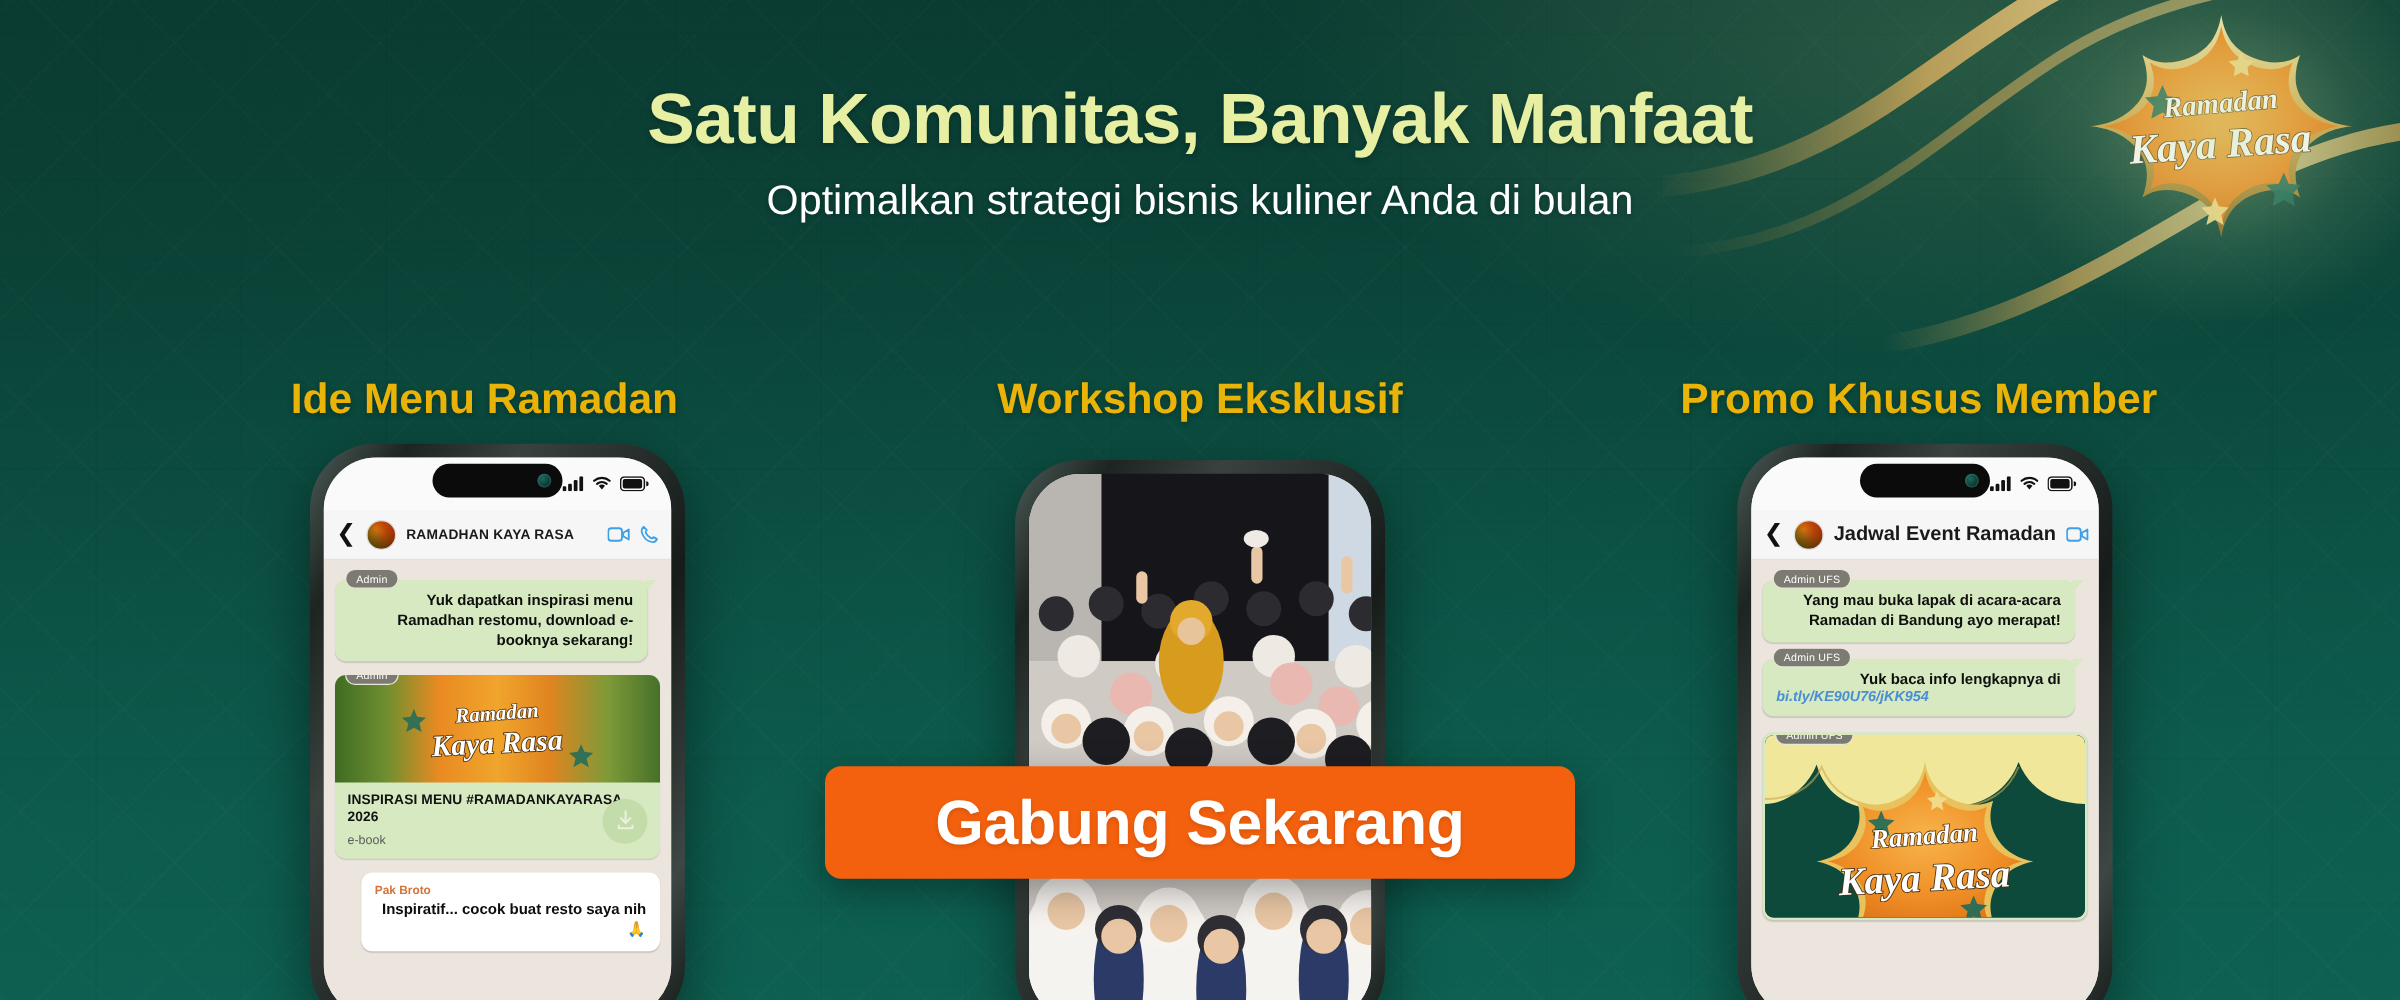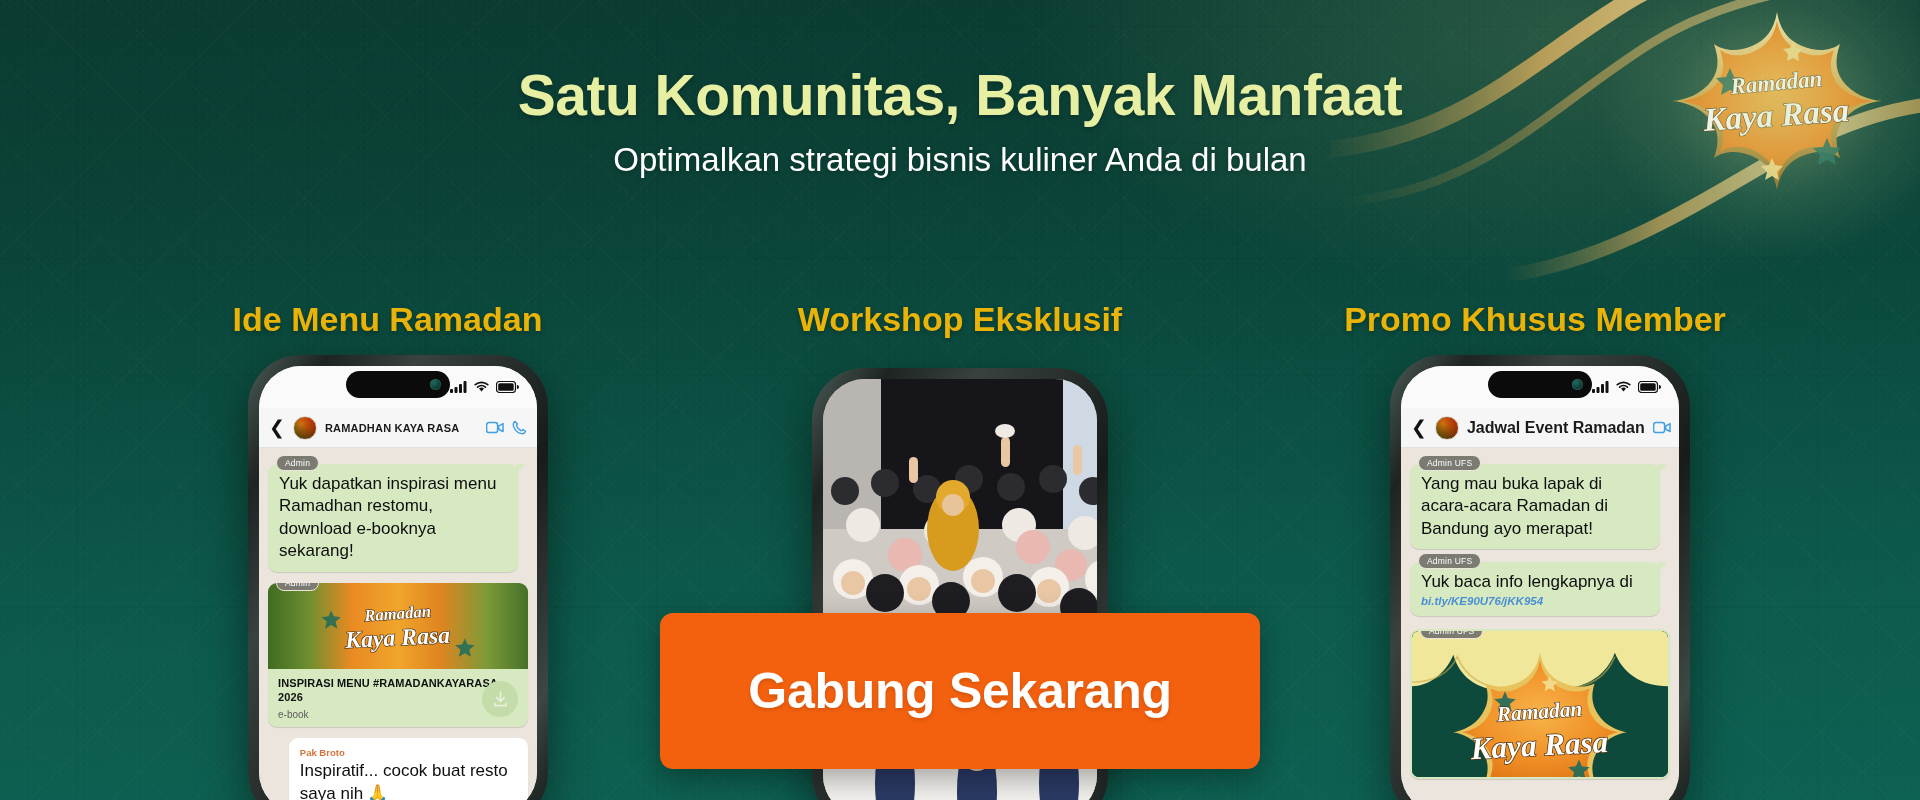--- a/index.html
+++ b/index.html
@@ -161,21 +161,21 @@
   .bubble.notail::after { display:none; }
   .badge-float {
     position:absolute; top:-9px; left:8px;
     background:#7b7b72; color:#fff;
     font-size:8.5px; font-weight:400;
     border-radius:9px; padding:2px 8px;
     border:1.5px solid #ece5dd;
     z-index:3;
     letter-spacing:.2px;
   }
-  .msg { font-size:17px; line-height:1.32; color:#0e0e0e; font-weight:400; }
+  .msg { font-size:12px; line-height:1.32; color:#0e0e0e; font-weight:700;text-align:right; }
   .msg-link { font-size:11.5px; color:#4a8fd4; font-style:italic; font-weight:700; display:block; margin-top:1px; }
   .sender { font-size:9.5px; color:#d4733a; font-weight:700; margin-bottom:2px; }
 
   
   .card {
     background:#d6e9c0; border-radius:9px; overflow:hidden;
     box-shadow:0 1px 1px rgba(0,0,0,.14); position:relative;
   }
   .card-img {
     height:86px; position:relative; overflow:hidden;
@@ -207,21 +207,21 @@
   
   .photo {
     position:absolute; inset:0;
     background:#2a2a2e;
     overflow:hidden;
   }
 
   
   .cta {
     position:absolute; left:660px; top:613px;
-    width:600px; height:156px;
+    width:600px; height:90px;
     background:#f4610e;
     border-radius:13px;
     display:flex; align-items:center; justify-content:center;
     box-shadow:0 10px 30px rgba(0,0,0,.33);
     cursor:pointer;
     border:none;
     font-family:"Liberation Sans", sans-serif;
   }
   .cta-label {
     color:#fff; font-size:50px; font-weight:700; letter-spacing:-.3px;

